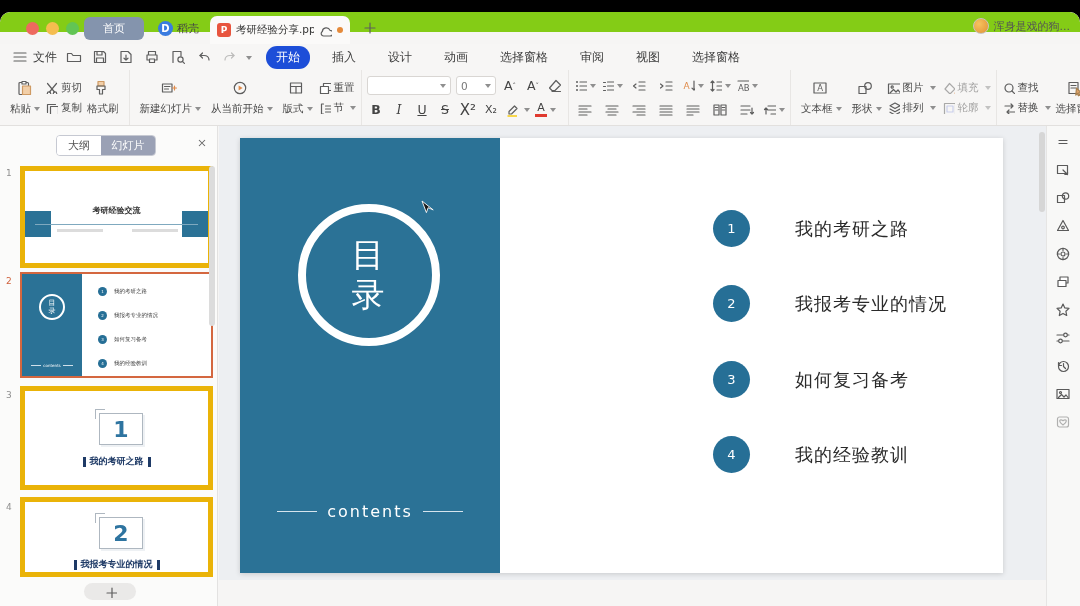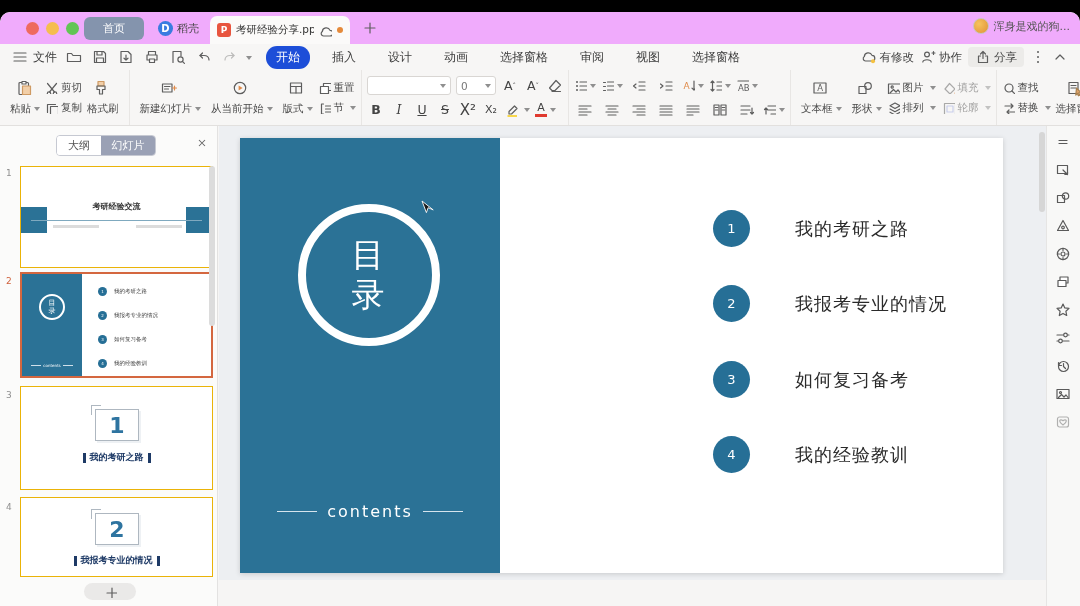--- a/index.html
+++ b/index.html
@@ -1,20 +1,20 @@
 <!DOCTYPE html>
 <html><head>
 <meta charset="utf-8">
 <style>
 html,body{margin:0;padding:0;width:1080px;height:606px;background:#000;overflow:hidden;
   font-family:"DejaVu Sans","Liberation Sans",sans-serif;-webkit-font-smoothing:antialiased}
 *{box-sizing:border-box}
 .win{position:absolute;top:12px;left:0;width:1080px;height:594px;background:#f6f5f4;border-radius:10px 10px 0 0;overflow:hidden}
 
-.tabbar{position:absolute;top:0;left:0;right:0;height:32px;background:#f0abfc;border-radius:10px 10px 0 0}
+.tabbar{position:absolute;top:0;left:0;right:0;height:20px;background:#84cc16;border-radius:10px 10px 0 0}
 .tl{position:absolute;top:10px;width:13px;height:13px;border-radius:50%}
 .hometab{position:absolute;left:84px;top:5px;width:60px;height:23px;background:#8494ad;border-radius:6px;
   color:#fff;font-size:11px;display:flex;align-items:center;justify-content:center}
 .docertab{position:absolute;left:158px;top:5px;height:23px;display:flex;align-items:center;gap:4px;font-size:11px;color:#444}
 .dlogo{width:15px;height:15px;border-radius:50%;background:#3a7ce0;color:#fff;font-size:10px;font-weight:bold;
   display:flex;align-items:center;justify-content:center}
 .doctab{position:absolute;left:210px;top:4px;width:140px;height:28px;background:#fbfaf9;border-radius:7px 7px 0 0;
   display:flex;align-items:center;padding:0 7px;gap:5px;font-size:10.5px;color:#333}
 .plogo{width:14px;height:14px;border-radius:3px;background:#e8553e;color:#fff;font-size:9px;font-weight:bold;
   display:flex;align-items:center;justify-content:center;flex:none}
@@ -54,21 +54,21 @@
 .icb{width:22px;height:19px;display:flex;align-items:center;justify-content:center}
 
 .content{position:absolute;top:114px;left:0;right:0;bottom:0}
 .lpanel{position:absolute;left:0;top:0;bottom:0;width:218px;background:#fbfbfa;border-right:1px solid #e3e2e1}
 .seg{position:absolute;left:56px;top:9px;height:21px;display:flex;border:1px solid #c6c9d2;border-radius:4px;overflow:hidden;font-size:11px}
 .seg .s1{width:44px;background:#fff;color:#555;display:flex;align-items:center;justify-content:center}
 .seg .s2{width:54px;background:#9aa1b5;color:#fff;display:flex;align-items:center;justify-content:center}
 .pclose{position:absolute;right:9px;top:11px;width:12px;height:12px;stroke:#666;stroke-width:1.4;fill:none}
 .snum{position:absolute;left:6px;font-size:9px;color:#8f8f8f}
 .snum.sel{color:#cf5f3a}
-.thumb{position:absolute;left:20px;width:193px;background:#fff;border:1px solid #eab308;overflow:hidden}
+.thumb{position:absolute;left:20px;width:193px;background:#fff;border:5px solid #eab308;overflow:hidden}
 .thumb.sel{border:2px solid #d4673f}
 .lscroll{position:absolute;right:2px;top:40px;width:6px;height:160px;background:#dcdcdc;border-radius:3px}
 .addbtn{position:absolute;left:84px;top:457px;width:52px;height:17px;background:#eae9e8;border-radius:9px;display:flex;align-items:center;justify-content:center}
 
 .t1-sq{position:absolute;top:40px;width:26px;height:26px;background:#2b7296}
 .t1-title{position:absolute;top:34px;left:0;right:0;text-align:center;font-size:8px;font-weight:bold;color:#333}
 .t1-line{position:absolute;top:53px;left:10px;right:10px;height:1px;background:#7fa9bf}
 .t1-bar{position:absolute;top:58px;height:3px;width:46px;background:#dcdcdc}
 
 .m-teal{position:absolute;left:0;top:0;width:60px;height:100%;background:#2b7296}
@@ -428,46 +428,20 @@
       </svg>
     <span class="cr"></span>
     <span class="mtab active" style="margin-left:14px">开始</span>
     <span class="mtab">插入</span>
     <span class="mtab">设计</span>
     <span class="mtab">动画</span>
     <span class="mtab">选择窗格</span>
     <span class="mtab">审阅</span>
     <span class="mtab">视图</span>
     <span class="mtab">选择窗格</span>
-    <div class="mb-right">
-      <div class="grp">
-        <svg class="ic">
-            <use href="#i-cloudmod"></use>
-          </svg>
-        <span>有修改</span>
-      </div>
-      <div class="grp">
-        <svg class="ic">
-            <use href="#i-person"></use>
-          </svg>
-        <span>协作</span>
-      </div>
-      <div class="grp sharebtn">
-        <svg class="ic">
-            <use href="#i-share"></use>
-          </svg>
-        <span>分享</span>
-      </div>
-      <svg class="ic">
-          <use href="#i-dots"></use>
-        </svg>
-      <svg class="ic">
-          <use href="#i-chevup"></use>
-        </svg>
-    </div>
   </div>
 
   <div class="toolbar">
     <div class="tgrp">
       <div class="bb">
         <svg class="ic lg">
             <use href="#i-paste"></use>
           </svg>
         <span class="lblrow">
             <span>粘贴</span>

